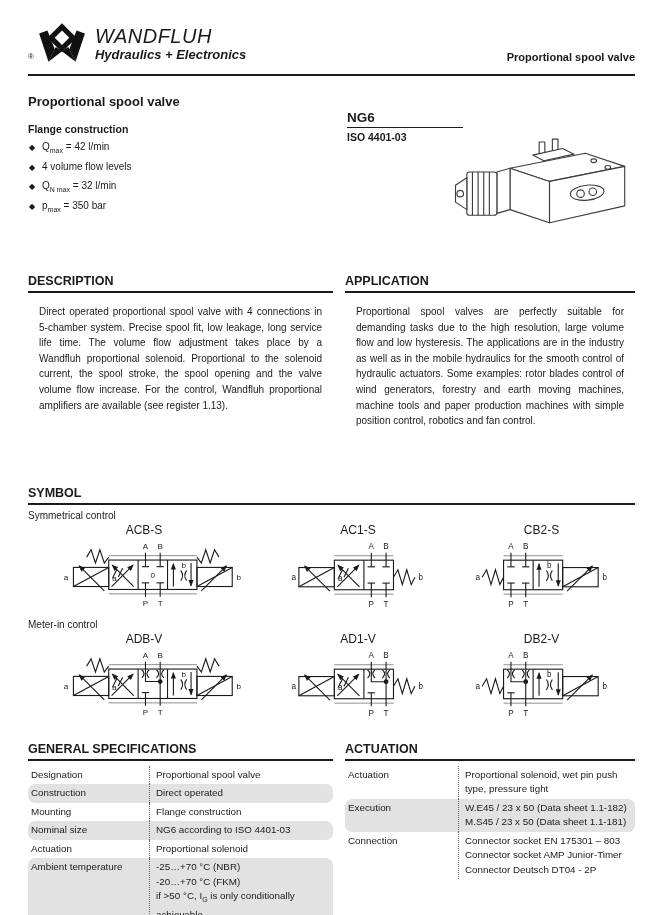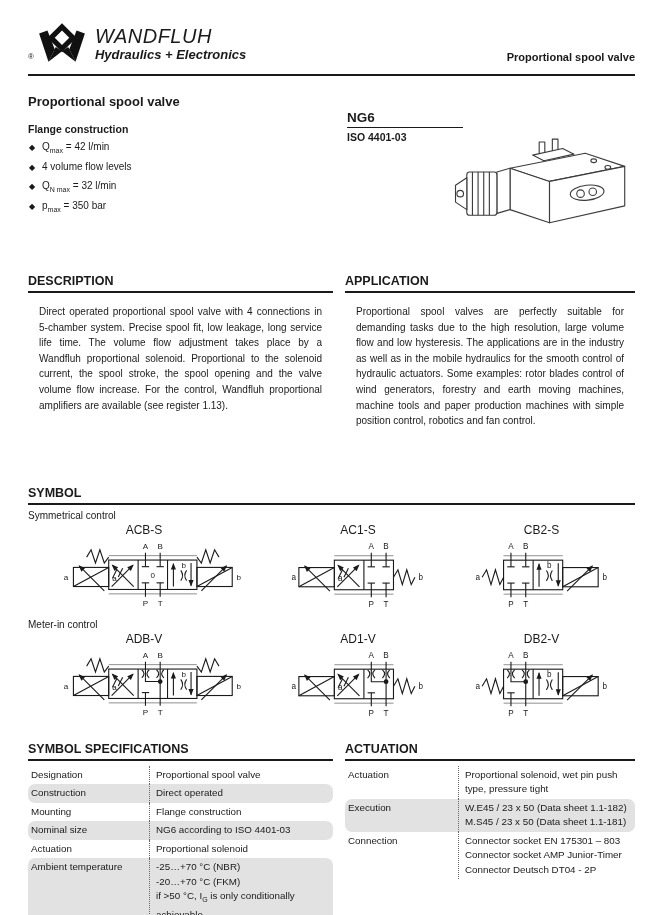--- a/index.html
+++ b/index.html
@@ -424,21 +424,21 @@
           <line x1="126" y1="72" x2="160" y2="38"></line>
           <polygon points="0,0 -9,3.5 -9,-3.5" transform="translate(161,37) rotate(-45)"></polygon>
           <text x="177" y="57">b</text>
         </svg>
       </div>
     </div>
   </div>
 
   <div class="two-col tables">
     <div class="colL">
-      <h3 class="sec-h">SYMBOL SPECIFICATIONS</h3>
+      <h3 class="sec-h">GENERAL SPECIFICATIONS</h3>
       <div class="spec-table">
         <div class="spec-row">
           <div class="spec-label">Designation</div>
           <div class="spec-value">
             <div class="cell-line"><span>Proportional spool valve</span></div>
           </div>
         </div>
         <div class="spec-row shaded">
           <div class="spec-label">Construction</div>
           <div class="spec-value">

